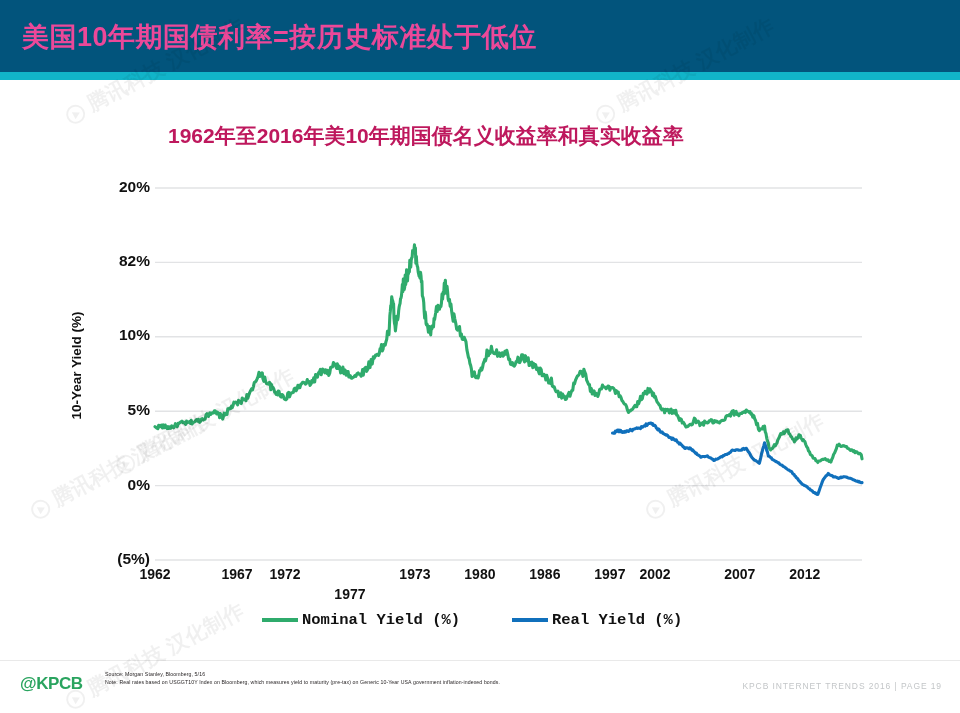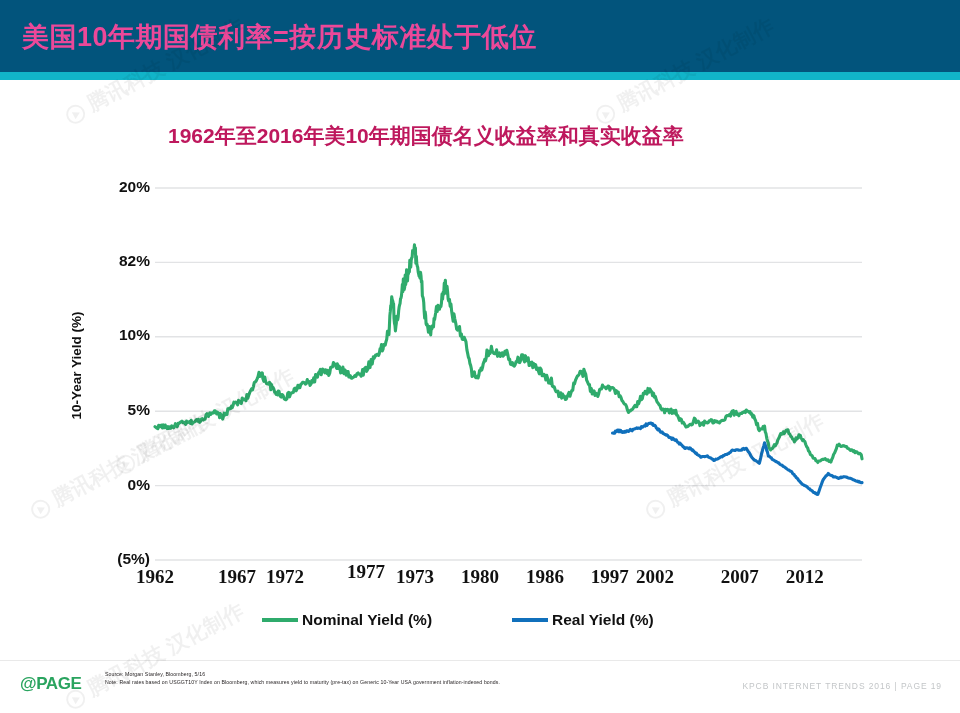--- a/index.html
+++ b/index.html
@@ -59,25 +59,25 @@
     font-size:13.5px; font-weight:bold; color:#111;
     transform:rotate(-90deg); transform-origin:center center;
     white-space:nowrap; z-index:6;
   }
   .ytick {
     position:absolute; width:62px; text-align:right;
     font-size:15.5px; font-weight:bold; color:#111; z-index:6;
   }
   .xtick {
     position:absolute; width:70px; text-align:center;
-    font-size:19px; font-weight:bold; color:#111; z-index:6;font-family:Liberation Serif, serif;
+    font-size:14px; font-weight:bold; color:#111; z-index:6;
   }
 
   
-  .legend { position:absolute; top:611px; left:0; width:960px; height:24px; z-index:6; }
+  .legend { position:absolute; top:611px; left:0; width:960px; height:24px; z-index:6;font-family:Liberation Mono, monospace; }
   .legend-item { position:absolute; display:flex; align-items:center; gap:0px; }
   .legend-swatch { width:36px; height:4px; display:block; margin-right:4px; }
   .legend-label { font-size:15.5px; font-weight:bold; color:#111; white-space:nowrap; }
 
   
   .footer-rule {
     position:absolute; left:0; top:660px; width:960px; height:1px;
     background:#e9e9e9;
   }
   .kpcb-logo {
@@ -133,21 +133,21 @@
     <div class="ytick" style="left: 88px; top: 252.4px;">82%</div>
     <div class="ytick" style="left: 88px; top: 326px;">10%</div>
     <div class="ytick" style="left: 88px; top: 401.2px;">5%</div>
     <div class="ytick" style="left: 88px; top: 475.6px;">0%</div>
     <div class="ytick" style="left: 88px; top: 550px;">(5%)</div>
   </div>
 <div id="xtick-holder">
     <div class="xtick" style="left: 120px; top: 566px;">1962</div>
     <div class="xtick" style="left: 202px; top: 566px;">1967</div>
     <div class="xtick" style="left: 249.963px; top: 566px; text-align: center;">1972</div>
-    <div class="xtick" style="left: 314.945px; top: 561px; text-align: right;">1977</div>
+    <div class="xtick" style="left: 314.945px; top: 586px;">1977</div>
     <div class="xtick" style="left: 379.926px; top: 566px;">1973</div>
     <div class="xtick" style="left: 444.908px; top: 566px;">1980</div>
     <div class="xtick" style="left: 509.89px; top: 566px;">1986</div>
     <div class="xtick" style="left: 574.871px; top: 566px;">1997</div>
     <div class="xtick" style="left: 620px; top: 566px;">2002</div>
     <div class="xtick" style="left: 704.835px; top: 566px;">2007</div>
     <div class="xtick" style="left: 769.816px; top: 566px;">2012</div>
   </div>
 
 <div class="legend" id="legend-holder">
@@ -155,16 +155,16 @@
       <span class="legend-swatch" style="background: rgb(47, 171, 108);"></span>
       <span class="legend-label">Nominal Yield (%)</span>
     </div>
     <div class="legend-item" style="left: 512px;">
       <span class="legend-swatch" style="background: rgb(16, 112, 188);"></span>
       <span class="legend-label">Real Yield (%)</span>
     </div>
   </div>
 
 <div class="footer-rule"></div>
-<div class="kpcb-logo">@PAGE</div>
+<div class="kpcb-logo">@KPCB</div>
 <div class="foot-note l1">Source: Morgan Stanley, Bloomberg, 5/16</div>
 <div class="foot-note l2">Note: Real rates based on USGGT10Y Index on Bloomberg, which measures yield to maturity (pre-tax) on Generic 10-Year USA government inflation-indexed bonds.</div>
 <div class="foot-right">KPCB INTERNET TRENDS 2016  |  PAGE 19</div>
 
 </body></html>

